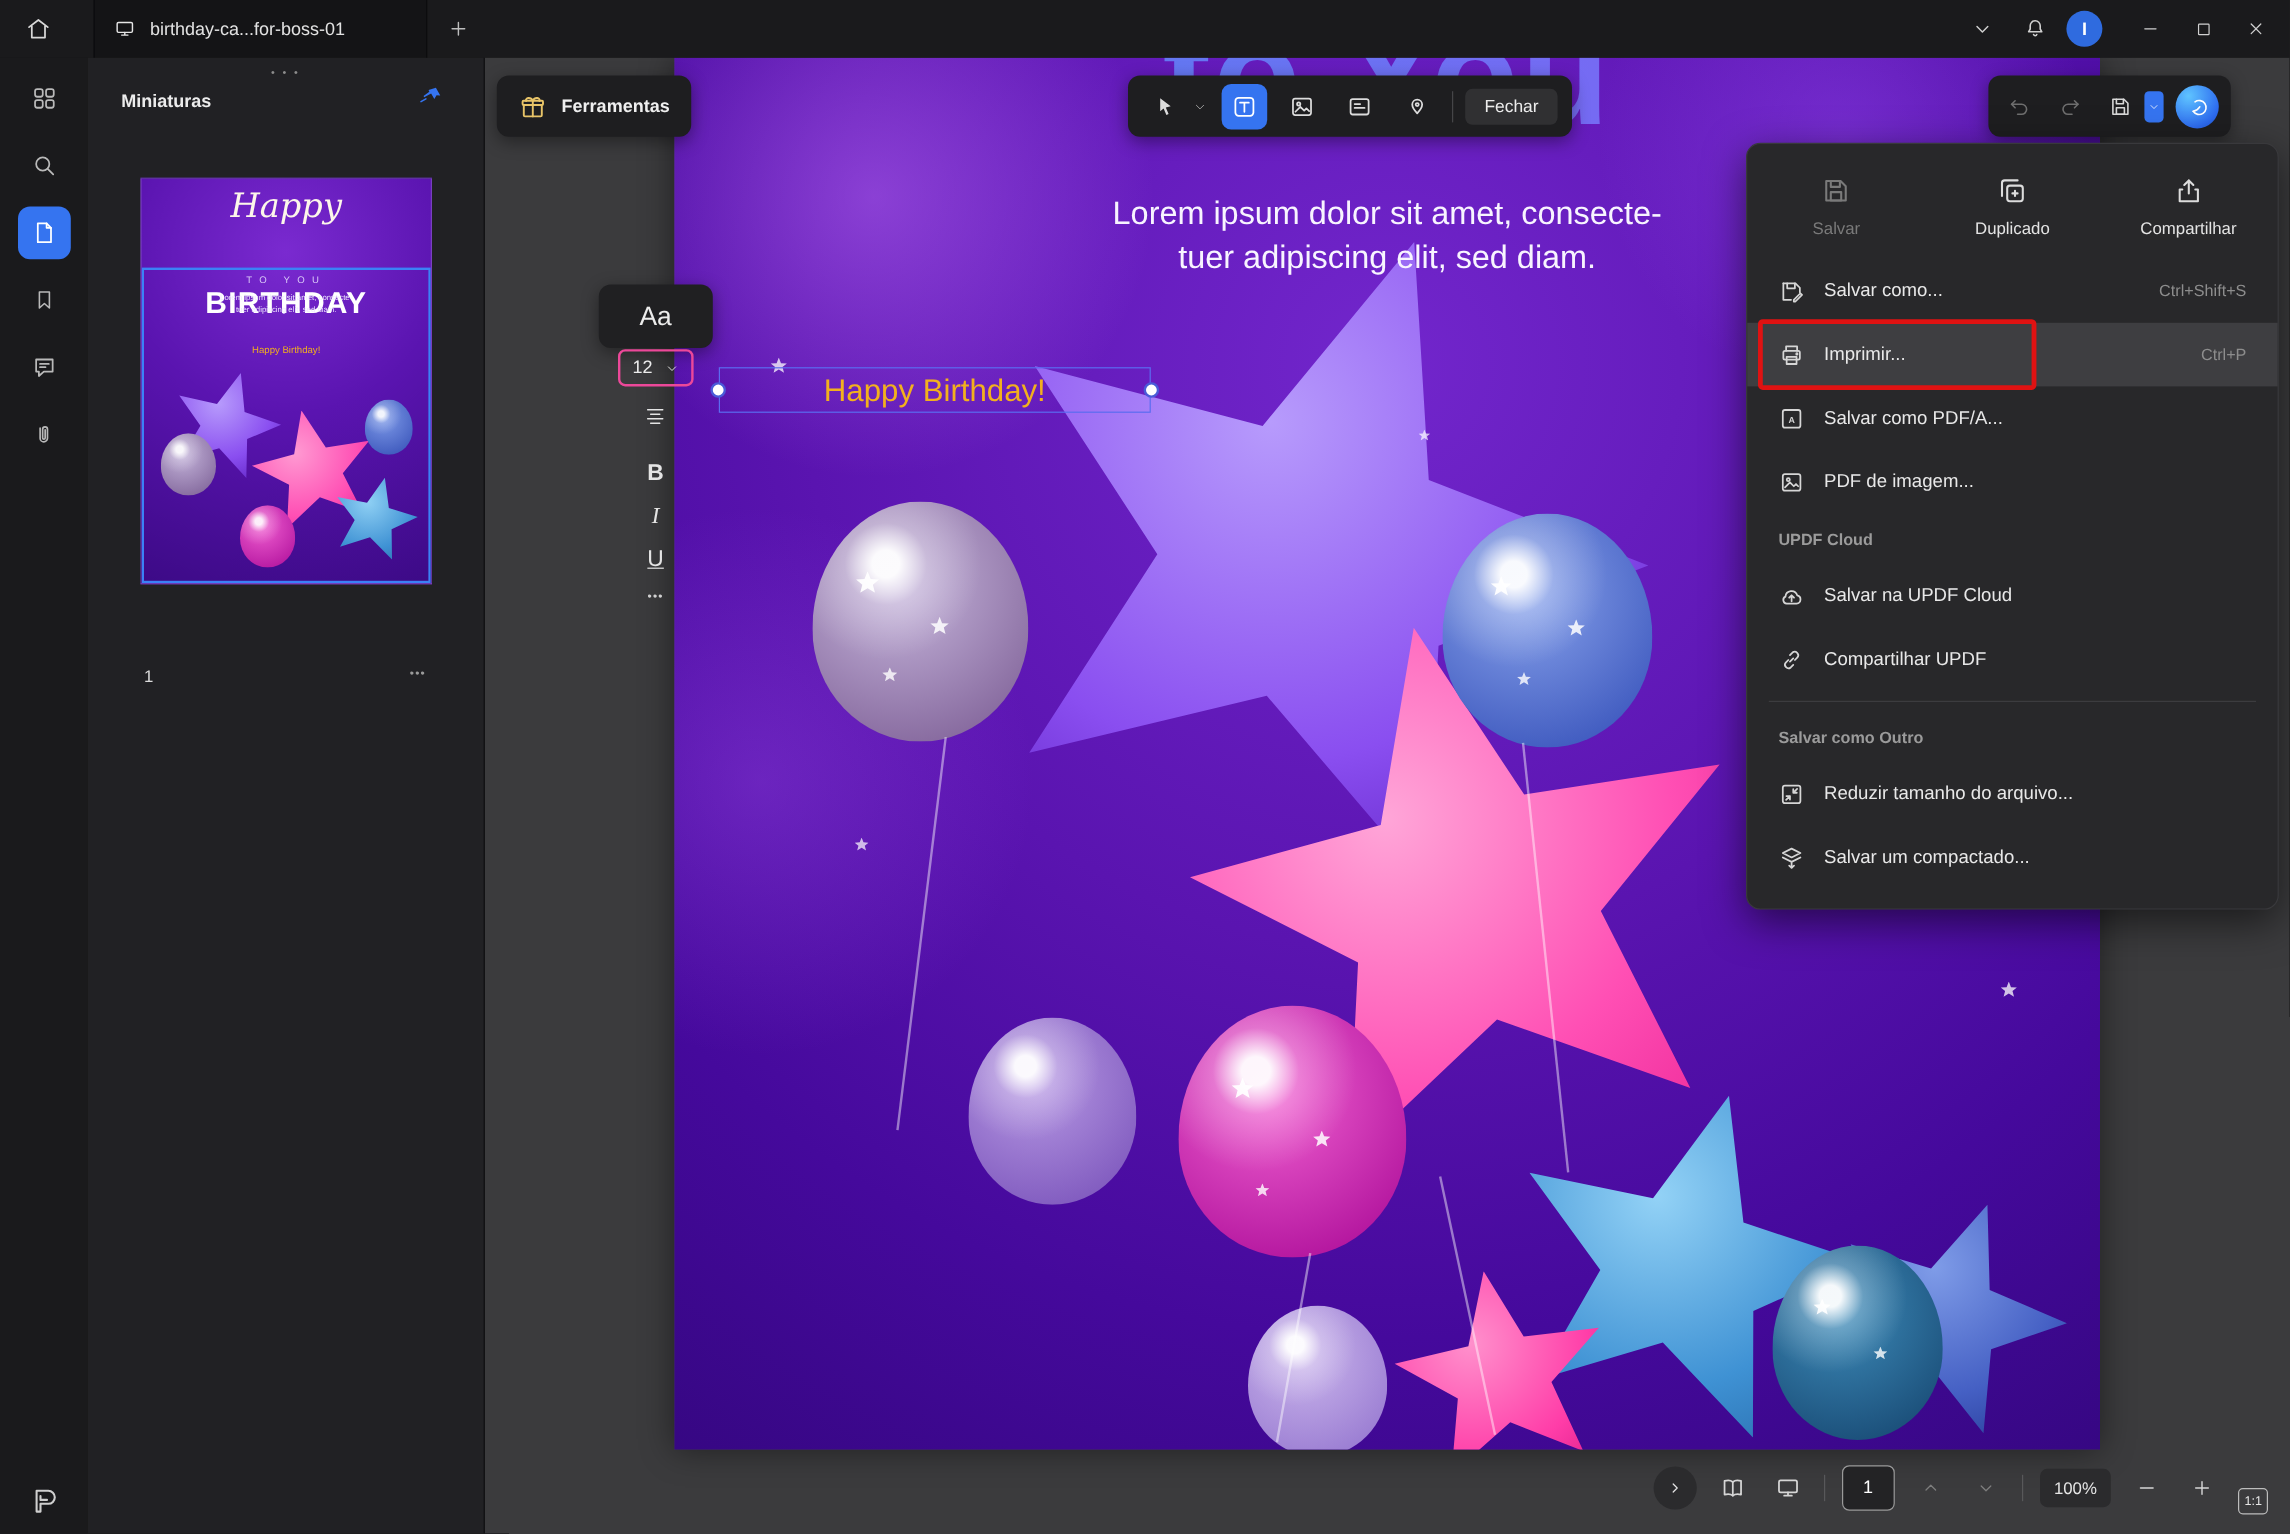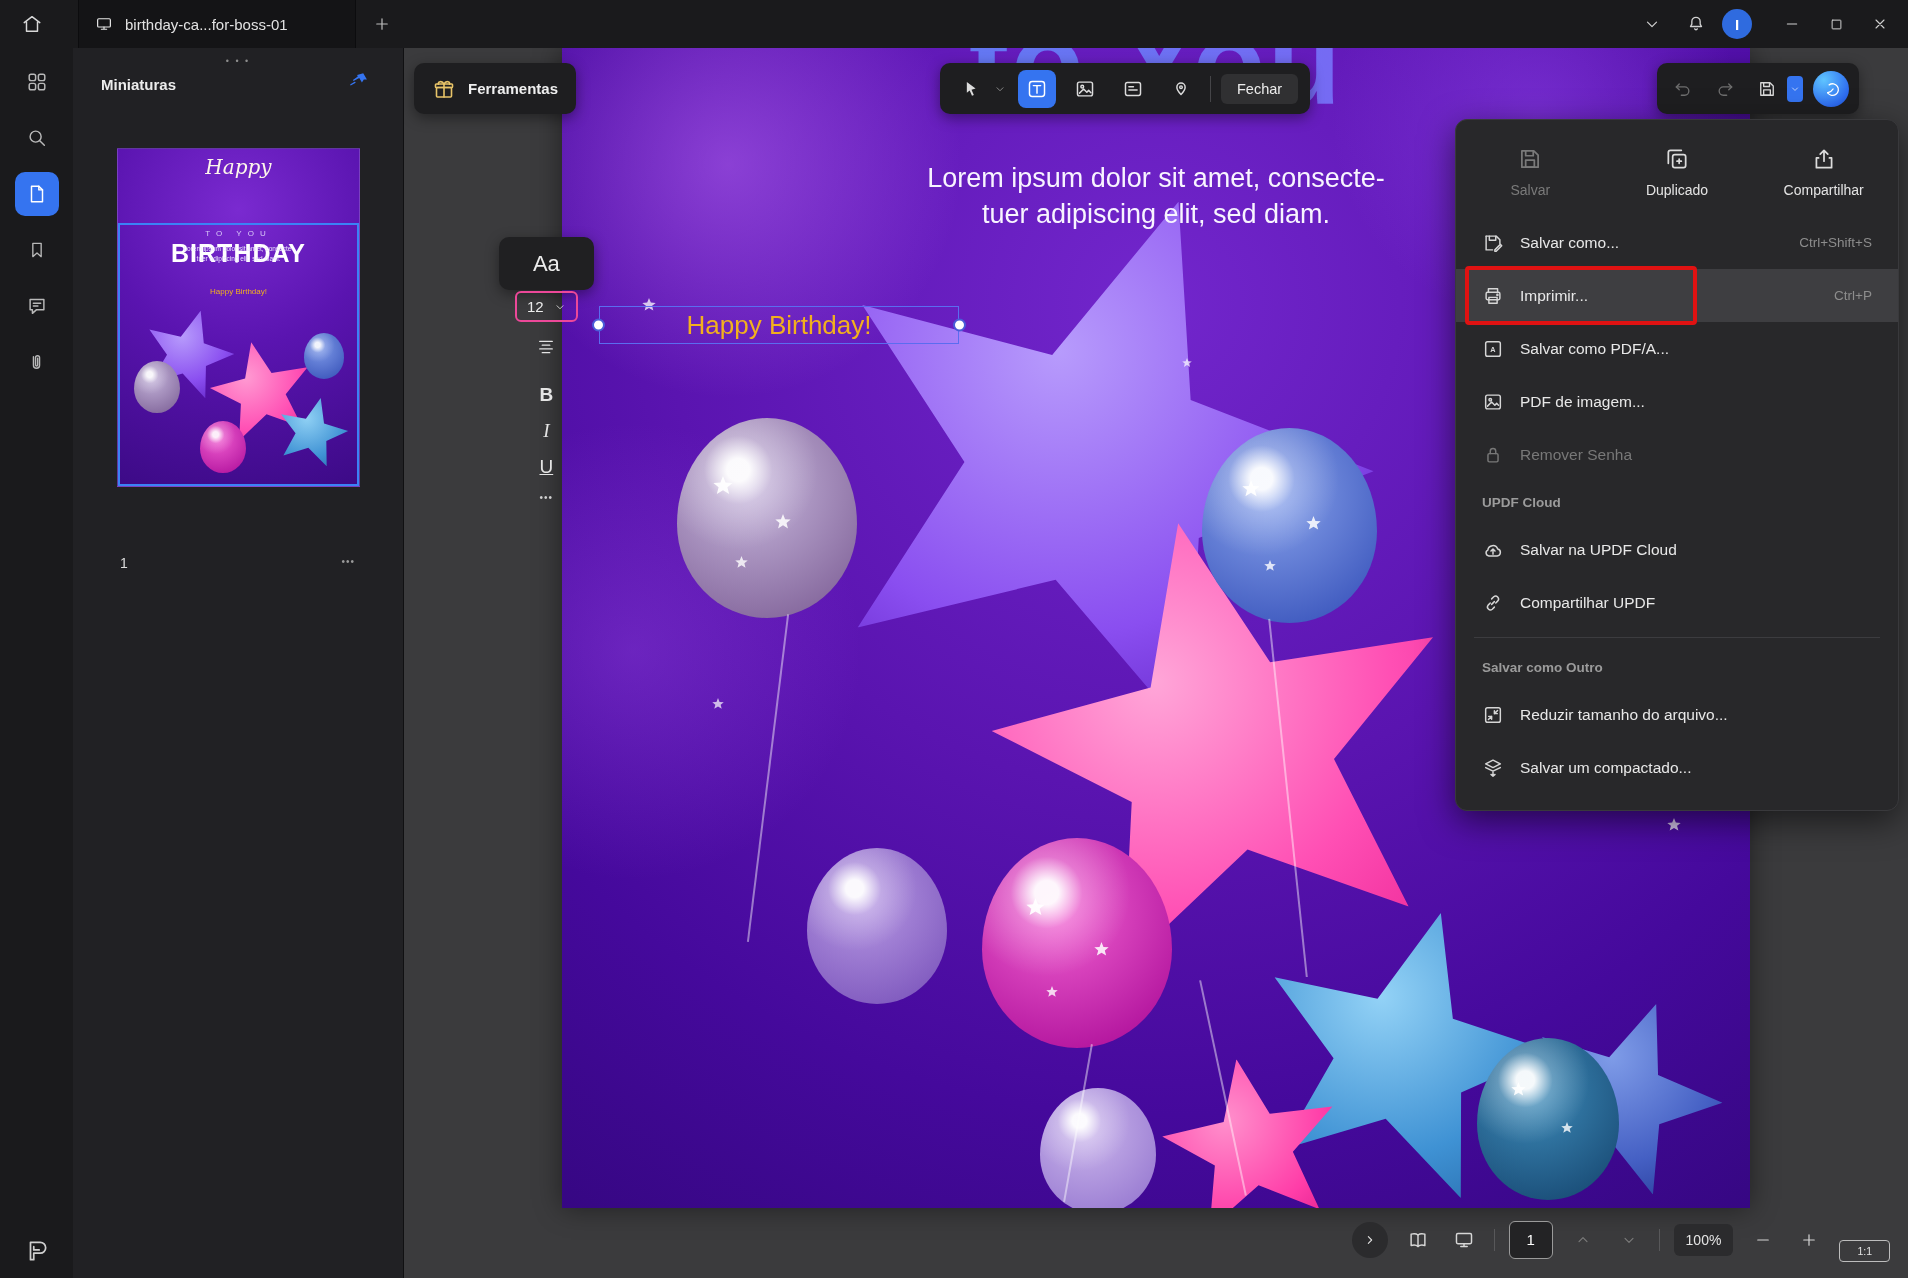--- a/index.html
+++ b/index.html
@@ -30,21 +30,21 @@
 
   
   .panel { position:absolute; left:73px; top:48px; bottom:0; width:331px; background:#212124; border-right:1px solid #101012; z-index:25; }
   .panel-dots { position:absolute; left:0; right:0; top:2px; text-align:center; color:#8d8d8d; font-size:16px; letter-spacing:2px; }
   .panel-dots::before { content:"• • •"; font-size:9px; }
   .panel-head { position:absolute; left:28px; top:28px; font-size:15px; font-weight:bold; color:#ececec; }
   .panel-pin { position:absolute; right:34px; top:22px; color:#3574f0; transform:rotate(15deg); }
   .thumb { position:absolute; left:44px; top:100px; width:243px; height:339px; border:1px solid rgba(255,255,255,.18); overflow:hidden;
     background: radial-gradient(circle at 50% 18%, #7a2ad0 0%, #5a14b0 45%, #3c0a86 100%); }
   .thumb-viewport { position:absolute; left:0; right:0; top:74px; bottom:0; border:2px solid #3b82f6; }
-  .t-happy { position:absolute; left:0; right:0; top:6px; text-align:center; font-family:"DejaVu Serif", serif; font-style:italic; font-size:20px; color:#fdf6ea; }
+  .t-happy { position:absolute; left:0; right:0; top:6px; text-align:center; font-family:"DejaVu Serif", serif; font-style:italic; font-size:28px; color:#fdf6ea; }
   .t-bday { position:absolute; left:0; right:0; top:42px; text-align:center; font-size:25px; font-weight:800; letter-spacing:1px; color:#ffffff;margin-top:48px; }
   .t-toyou { position:absolute; left:0; right:0; top:80px; text-align:center; font-size:8px; letter-spacing:6px; color:#d9c9f8; }
   .t-body { position:absolute; left:0; right:0; top:95px; text-align:center; font-size:6.5px; line-height:1.5; color:#eee6ff; }
   .t-greet { position:absolute; left:0; right:0; top:138px; text-align:center; font-size:8px; color:#f2b01e; }
   .page-row { position:absolute; left:0; right:0; top:503px; height:28px; }
   .page-num { position:absolute; left:47px; top:4px; font-size:14px; color:#dcdcdc; }
   .page-dots { position:absolute; right:48px; top:0px; color:#9a9a9a; font-size:16px; }
   .page-dots::before { content:"•••"; font-size:10px; letter-spacing:1px; }
 
   
@@ -111,21 +111,21 @@
   .menu-header { height:42px; display:flex; align-items:center; padding:0 26px; font-size:13.5px; font-weight:bold; color:#9b9b9b; }
   .menu-divider { height:1px; background:#3c3c3f; margin:8px 18px; }
 
   
   .statusbar { position:absolute; right:18px; bottom:16px; display:flex; align-items:center; gap:14px; z-index:12; color:#cfcfcf; }
   .sb-circle { width:36px; height:36px; border-radius:50%; background:#2b2b2d; display:flex; align-items:center; justify-content:center; color:#e0e0e0; }
   .sb-btn { width:32px; height:32px; display:flex; align-items:center; justify-content:center; color:#d6d6d6; }
   .sb-btn.dim { color:#7d7d7d; }
   .page-input { width:44px; height:38px; border:1.5px solid #9a9a9a; border-radius:6px; background:#232325; color:#fff; font-size:15px; display:flex; align-items:center; justify-content:center; }
   .zoom-pill { background:#2b2b2d; border-radius:6px; padding:8px 12px; font-size:14px; color:#e4e4e4; }
-  .fit-box { border:1.5px solid #bdbdbd; border-radius:4px; font-size:10.5px; padding:4px 17px; color:#e4e4e4;margin-top:23px; }
+  .fit-box { border:1.5px solid #bdbdbd; border-radius:4px; font-size:10.5px; padding:4px 4px; color:#e4e4e4;margin-top:23px; }
   .sb-div { width:1px; height:22px; background:#58585a; }
 </style>
 </head>
 <body>
 
 <div class="app">
 
   <div class="titlebar">
     <div class="home-btn ic">
       <svg width="22" height="22" viewBox="0 0 24 24">
@@ -543,30 +543,20 @@
         <svg width="22" height="22" viewBox="0 0 24 24">
             <rect x="4" y="4.5" width="16" height="15" rx="2"></rect>
             <circle cx="9" cy="9.5" r="1.4"></circle>
             <path d="M6 16.5l4.5-4.5 3.5 3.5 2-2 2 2"></path>
           </svg>
       </span>
       <span class="row-label">PDF de imagem...</span>
       <span class="row-shortcut"></span>
     </div>
 
-    <div class="menu-row disabled">
-      <span class="mi">
-        <svg width="22" height="22" viewBox="0 0 24 24">
-            <rect x="6.5" y="10.5" width="11" height="9" rx="1.5"></rect>
-            <path d="M9 10.5V8a3 3 0 0 1 6 0v2.5"></path>
-          </svg>
-      </span>
-      <span class="row-label">Remover Senha</span>
-      <span class="row-shortcut"></span>
-    </div>
 
     <div class="menu-header">UPDF Cloud</div>
 
     <div class="menu-row">
       <span class="mi">
         <svg width="22" height="22" viewBox="0 0 24 24">
             <path d="M7.5 18.5h9a3.8 3.8 0 0 0 .6-7.5 5.5 5.5 0 0 0-10.7 1.2 3.3 3.3 0 0 0 1.1 6.3z"></path>
             <path d="M12 16.5v-5M9.8 13.2 12 11l2.2 2.2"></path>
           </svg>
       </span>

